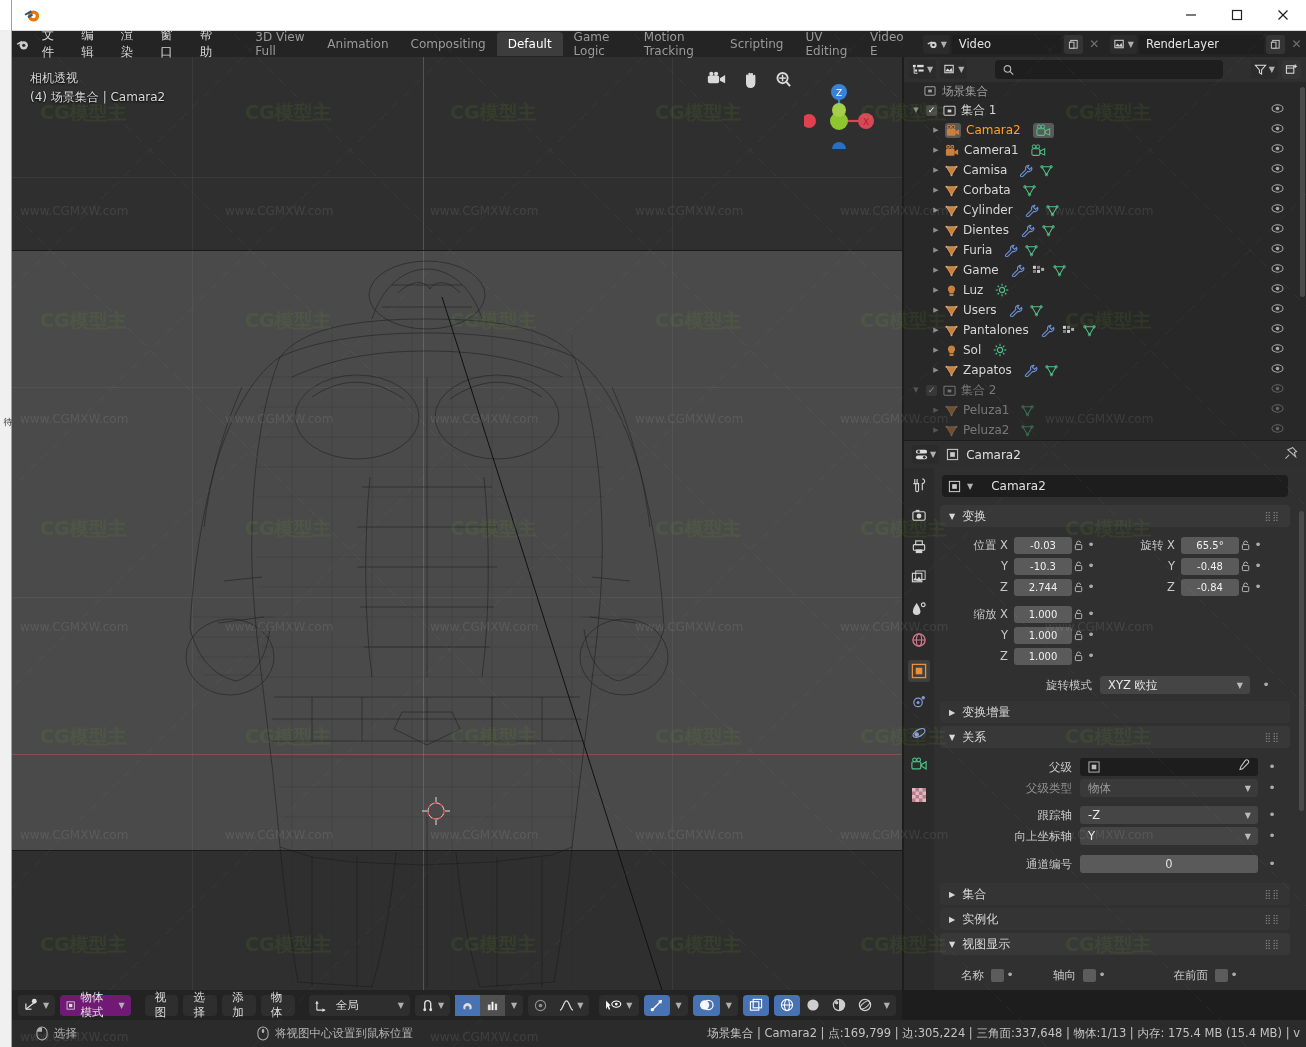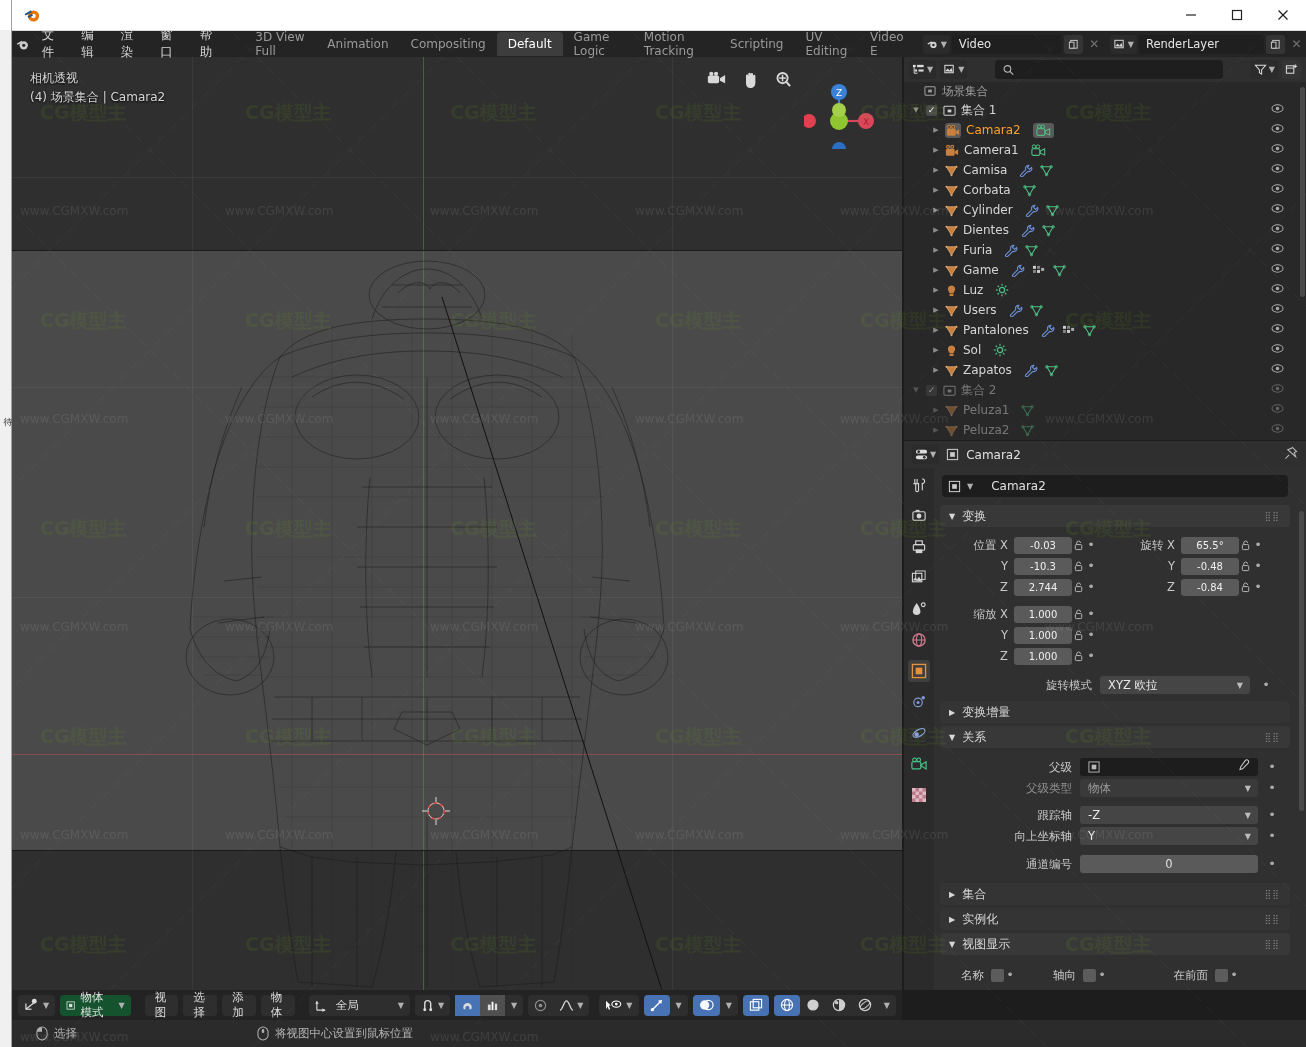--- a/index.html
+++ b/index.html
@@ -85,21 +85,21 @@
   .vp-foot { position:absolute; left:12px; top:990px; width:890px; height:30px;
     background:#232323; display:flex; align-items:center; padding:0 6px; gap:5px;
     z-index:4; }
   .grp { display:flex; align-items:center; background:#2e2e2e; border-radius:4px;
      height:21px; }
   .grp > .it { display:flex; align-items:center; height:21px; padding:0 6px;
      font-size:11.5px; color:#dcdcdc; }
   .grp > .it.blue { background:#4772b3; border-radius:4px; }
   .grp > .it.on { background:#4772b3; }
   .sep { width:7px; }
-  .mode-dd { display:flex; align-items:center; background:#14532d; border-radius:4px;
+  .mode-dd { display:flex; align-items:center; background:#701a75; border-radius:4px;
      height:21px; padding:0 6px; gap:5px; width:110px; font-size:11.5px;}
   .lbl-btn { background:#2e2e2e; border-radius:4px; height:21px; padding:0 10px;
      display:flex; align-items:center; font-size:11.5px; color:#dcdcdc; }
 
   
   .outliner { position:absolute; left:904px; top:57px; width:402px; height:383px;
     background:#282828; z-index:3; overflow:hidden; }
   .ol-head { height:25px; background:#2f2f2f; display:flex; align-items:center;
     padding:0 5px; gap:4px; }
   .search-box { flex:1; height:19px; background:#1e1e1e; border-radius:4px;
@@ -1453,20 +1453,21 @@
         </svg>
       <span>选择</span>
     </span>
     <span class="sb-grp" style="margin-left:180px">
       <svg width="12" height="15" viewBox="0 0 13 16">
           <rect x="1" y="1" width="11" height="14" rx="5.5" fill="none" stroke="#b0b0b0" stroke-width="1.1"></rect>
           <rect x="5.2" y="3" width="2.6" height="4.5" rx="1.3" fill="#b0b0b0"></rect>
         </svg>
       <span>将视图中心设置到鼠标位置</span>
     </span>
+    <span class="sb-right">场景集合 | Camara2 | 点:169,799 | 边:305,224 | 三角面:337,648 | 物体:1/13 | 内存: 175.4 MB (15.4 MB) | v</span>
   </div>
 
   <div class="wm">
     <div class="wm-t" style="left:40px;  top:92px;">CG模型主</div>
     <div class="wm-t" style="left:245px; top:92px;">CG模型主</div>
     <div class="wm-t" style="left:450px; top:92px;">CG模型主</div>
     <div class="wm-t" style="left:655px; top:92px;">CG模型主</div>
     <div class="wm-t" style="left:860px; top:92px;">CG模型主</div>
     <div class="wm-t" style="left:1065px;top:92px;">CG模型主</div>
     <div class="wm-t" style="left:40px;  top:300px;">CG模型主</div>

